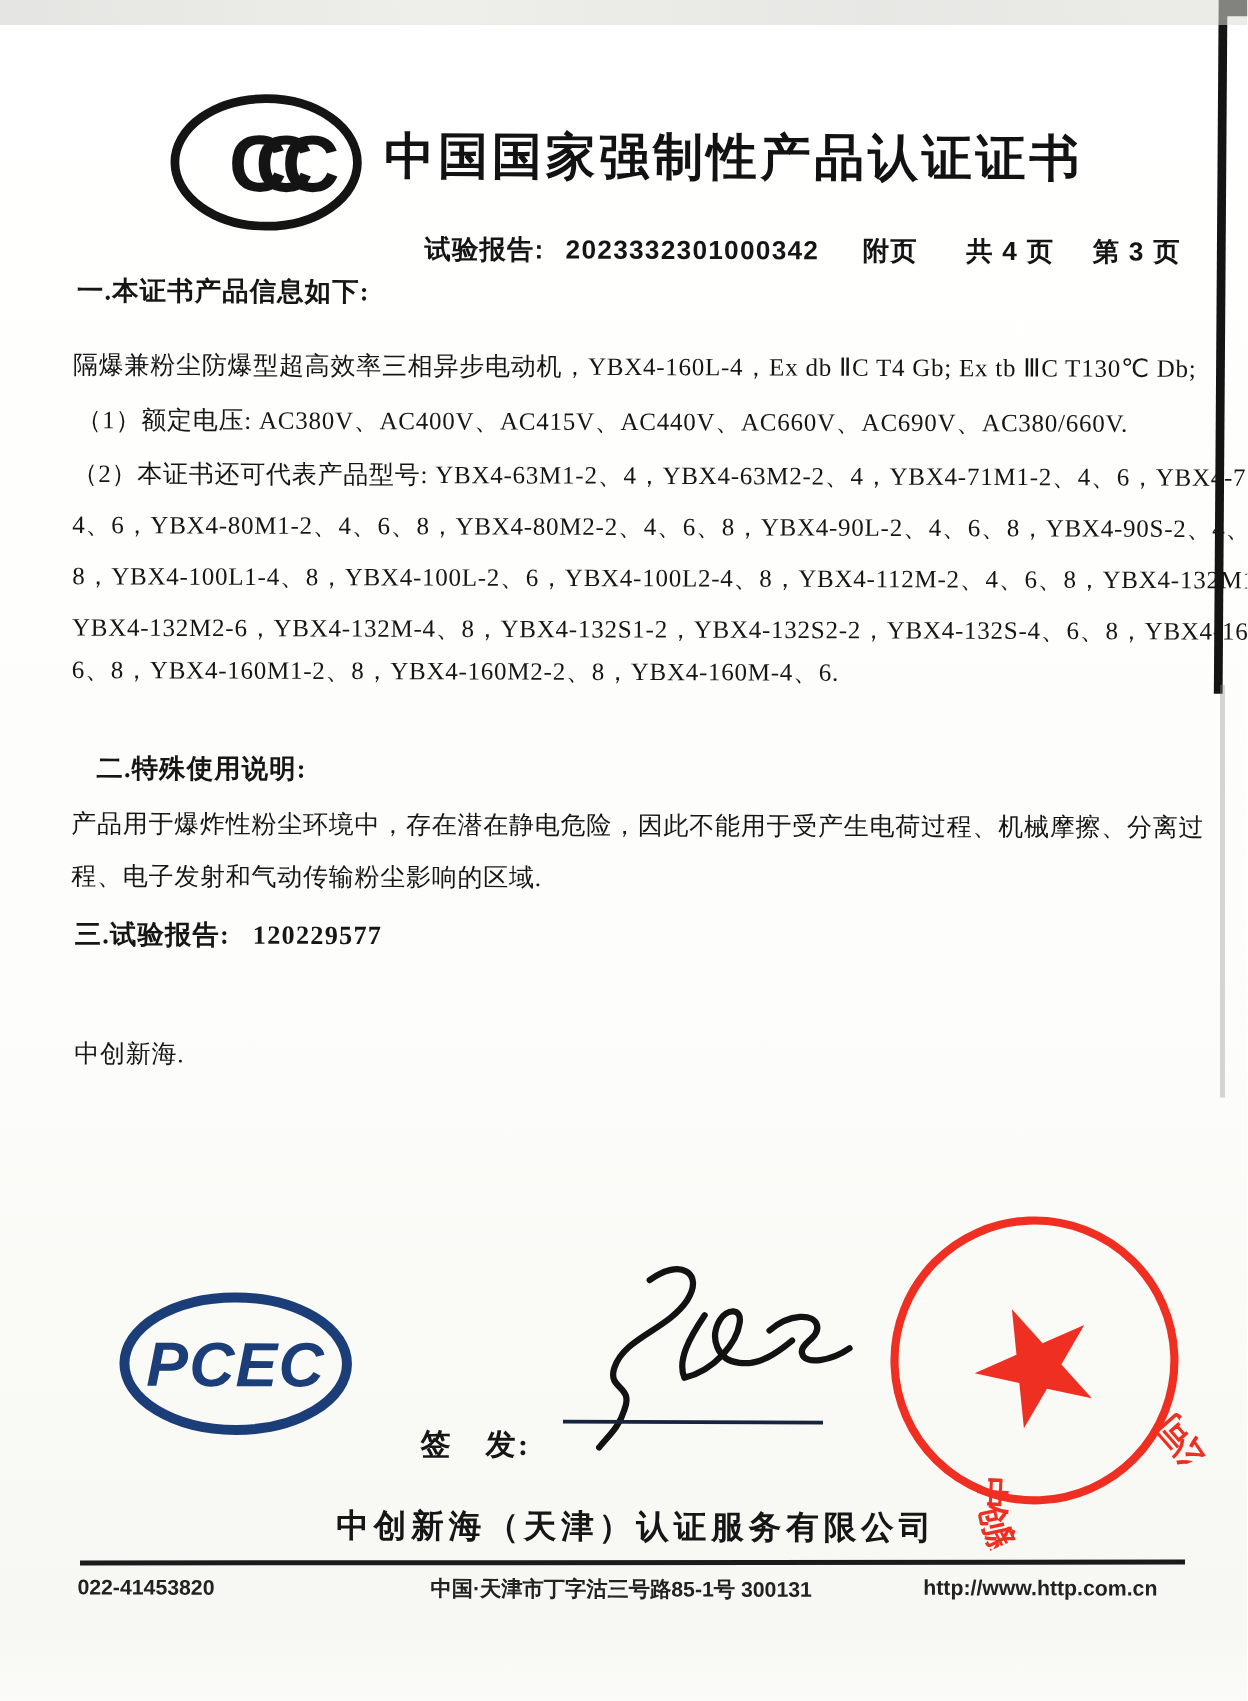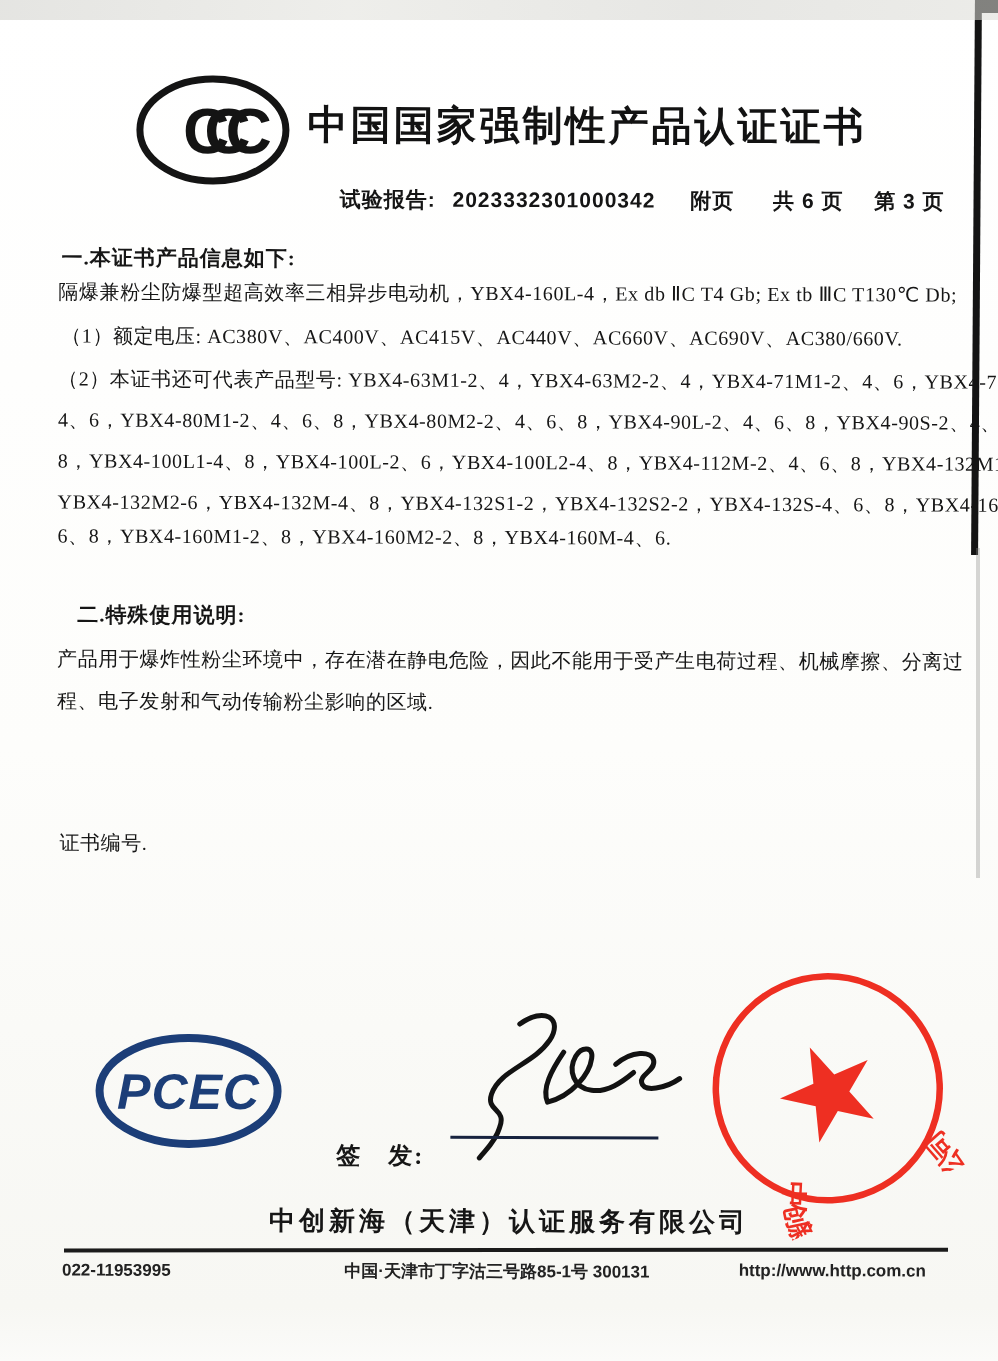--- a/index.html
+++ b/index.html
@@ -50,40 +50,44 @@
       <ellipse cx="81" cy="57" rx="73" ry="51" fill="none" stroke="#141414" stroke-width="7"></ellipse>
       <text x="83" y="80" text-anchor="middle" font-family="Liberation Sans, sans-serif" font-weight="bold" font-size="64" letter-spacing="-25" fill="#141414">CCC</text>
     </svg>
 
     <div class="abs title" style="left:285px;top:98px;width:600px;text-align:center;">中国国家强制性产品认证证书</div>
 
     <div class="abs certline" style="left:338px;top:186px;">
       <span>试验报告:</span>
       <span style="margin-left:10px;margin-top:12px;">2023332301000342</span>
       <span class="gap1">附页</span>
-      <span class="gap2">共 6 页</span>
+      <span class="gap2">共 4 页</span>
       <span class="gap3">第 3 页</span>
     </div>
 
-    <div class="abs heading" style="left:60px;top:245px;">一.本证书产品信息如下:</div>
+    <div class="abs heading" style="left:60px;top:220px;">一.本证书产品信息如下:</div>
     <div class="abs bodyline" style="left:57px;top:280px;">隔爆兼粉尘防爆型超高效率三相异步电动机，YBX4-160L-4，Ex db ⅡC T4 Gb; Ex tb ⅢC T130℃ Db;</div>
     <div class="abs bodyline" style="left:60px;top:324px;">（1）额定电压: AC380V、AC400V、AC415V、AC440V、AC660V、AC690V、AC380/660V.</div>
     <div class="abs bodyline" style="left:57px;top:367px;">（2）本证书还可代表产品型号: YBX4-63M1-2、4，YBX4-63M2-2、4，YBX4-71M1-2、4、6，YBX4-71M2-2、</div>
     <div class="abs bodyline" style="left:57px;top:408px;">4、6，YBX4-80M1-2、4、6、8，YBX4-80M2-2、4、6、8，YBX4-90L-2、4、6、8，YBX4-90S-2、4、6、</div>
     <div class="abs bodyline" style="left:57px;top:449px;">8，YBX4-100L1-4、8，YBX4-100L-2、6，YBX4-100L2-4、8，YBX4-112M-2、4、6、8，YBX4-132M1-6;</div>
     <div class="abs bodyline" style="left:57px;top:490px;">YBX4-132M2-6，YBX4-132M-4、8，YBX4-132S1-2，YBX4-132S2-2，YBX4-132S-4、6、8，YBX4-160L-2、</div>
     <div class="abs bodyline" style="left:57px;top:524px;">6、8，YBX4-160M1-2、8，YBX4-160M2-2、8，YBX4-160M-4、6.</div>
 
     <div class="abs heading" style="left:60px;top:602px;margin-left:17px;">二.特殊使用说明:</div>
     <div class="abs bodyline" style="left:57px;top:647px;">产品用于爆炸性粉尘环境中，存在潜在静电危险，因此不能用于受产生电荷过程、机械摩擦、分离过</div>
     <div class="abs bodyline" style="left:57px;top:689px;">程、电子发射和气动传输粉尘影响的区域.</div>
 
+    <div class="abs boldline" style="left:60px;top:735px;">
+      <span>三.试验报告:</span>
+      <span style="margin-left:12px;">120229577</span>
+    </div>
 
 
-    <div class="abs bodyline" style="left:60px;top:831px;">证书编号.</div>
+    <div class="abs bodyline" style="left:60px;top:831px;">中创新海.</div>
 
     <svg class="abs" style="left:92px;top:1032px;" width="196" height="120" viewBox="0 0 196 120">
       <ellipse cx="98" cy="60" rx="89" ry="53" fill="none" stroke="#1c3e78" stroke-width="8"></ellipse>
       <text x="98" y="78" text-anchor="middle" font-family="Liberation Sans, sans-serif" font-weight="bold" font-style="italic" font-size="50" letter-spacing="1" fill="#1c3e78">PCEC</text>
     </svg>
 
     <div class="abs sign-label" style="left:338px;top:1140px;">签　发:</div>
 
     <svg class="abs" style="left:425px;top:1008px;overflow:visible;" width="270" height="150" viewBox="0 0 270 150">
       <g fill="none" stroke="#121212" stroke-width="5" stroke-linecap="round" stroke-linejoin="round">
@@ -104,21 +108,21 @@
         <text font-size="24" font-weight="bold" fill="#ee2f22" font-family="Liberation Sans, sans-serif">
           <textPath href="#stampArc" startOffset="0" textLength="352">中创新海（天津）认证服务有限公司</textPath>
         </text>
       </svg>
     </div>
 
     <div class="abs company" style="left:12px;top:1204px;width:998px;">中创新海（天津）认证服务有限公司</div>
 
     <div class="rule" style="left:66px;top:1248px;width:884px;height:3.5px;transform:rotate(-0.25deg);"></div>
 
-    <div class="abs footer-text" style="left:64px;top:1262px;">022-11953995</div>
+    <div class="abs footer-text" style="left:64px;top:1262px;">022-41453820</div>
     <div class="abs footer-text" style="left:0px;top:1260px;width:998px;text-align:center;">中国·天津市丁字沽三号路85-1号 300131</div>
     <div class="abs footer-text" style="right:70px;top:1260px;">http://www.http.com.cn</div>
   </div>
 
   <div class="edge" style="left:973px;top:0;width:7px;height:555px;transform:rotate(0.4deg);"></div>
   <div class="edge-fade" style="left:976px;top:548px;width:4px;height:330px;"></div>
   <div class="edge" style="left:978px;top:0;width:20px;height:13px;"></div>
   <div class="scan-band"></div>
 </div>
 

